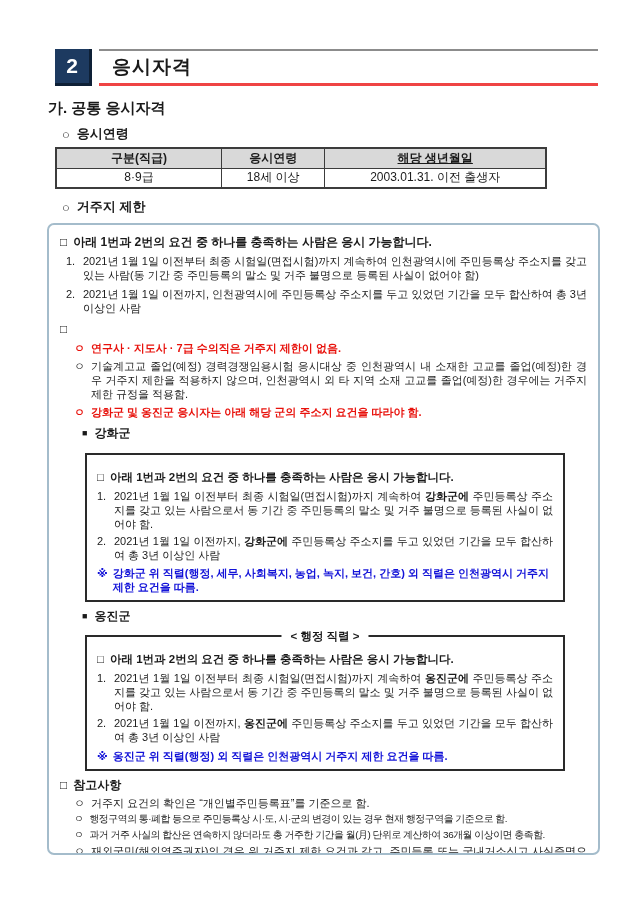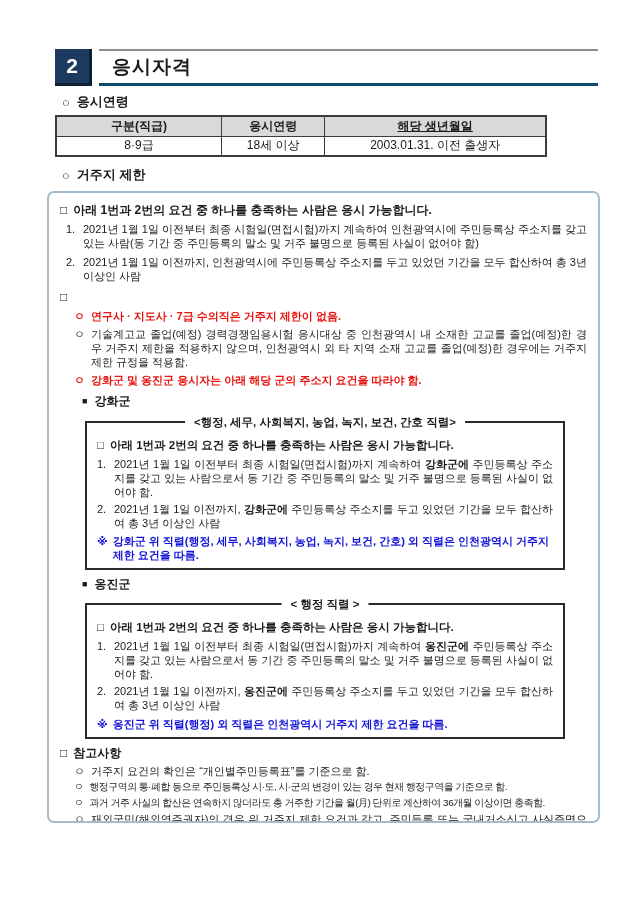--- a/index.html
+++ b/index.html
@@ -14,21 +14,21 @@
   
   .header { display:flex; align-items:stretch; margin:49px 42px 0 55px; height:37px; }
   .badge {
     width:37px; height:37px; background:#1d3a60;
     border-right:3px solid #0e2036; border-bottom:3px solid #0e2036;
     color:#ffffff; font-size:21px; font-weight:bold;
     display:flex; align-items:center; justify-content:center; flex:none;
   }
   .title-box {
     flex:1; margin-left:7px;
-    border-top:2px solid #8c8c8c; border-bottom:3px solid #0c4a6e;
+    border-top:2px solid #8c8c8c; border-bottom:3px solid #ef4444;
     display:flex; align-items:center; padding-left:13px;
     font-size:19px; font-weight:bold; letter-spacing:1px;
   }
 
   
   .sec-a { margin:13px 0 0 48px; font-size:15px; font-weight:bold; }
   .circ-head { margin:7px 0 4px 62px; font-size:13px; font-weight:bold; display:flex; gap:7px; align-items:center; }
 
   
   table.age { border-collapse:collapse; margin:2px 0 0 55px; width:492px; font-size:12px; }
@@ -81,20 +81,21 @@
 
 <div class="page">
 
   <div class="header">
     <div class="badge">2</div>
     <div class="title-box">
       <span>응시자격</span>
     </div>
   </div>
 
+  <div class="sec-a">가. 공통 응시자격</div>
 
   <div class="circ-head">
     <span>○</span>
     <span>응시연령</span>
   </div>
 
   <table class="age">
     <thead>
       <tr>
         <th class="col1">구분(직급)</th>
@@ -145,21 +146,20 @@
     <div class="bullet-item red">
       <span>ㅇ</span>
       <div class="txt">강화군 및 옹진군 응시자는 아래 해당 군의 주소지 요건을 따라야 함.</div>
     </div>
 
     <div class="gun-label">
       <span class="sq">■</span>
       <span>강화군</span>
     </div>
     <div class="inner-box">
-      <div class="inner-legend">&lt;행정, 세무, 사회복지, 농업, 녹지, 보건, 간호 직렬&gt;</div>
       <div class="h-row">
         <span>□</span>
         <span>아래 1번과 2번의 요건 중 하나를 충족하는 사람은 응시 가능합니다.</span>
       </div>
       <div class="num-item">
         <span class="num">1.</span>
         <div class="txt"><span>2021년 1월 1일 이전부터 최종 시험일(면접시험)까지 계속하여 </span><strong>강화군에</strong><span> 주민등록상 주소지를 갖고 있는 사람으로서 동 기간 중 주민등록의 말소 및 거주 불명으로 등록된 사실이 없어야 함.</span></div>
       </div>
       <div class="num-item">
         <span class="num">2.</span>

